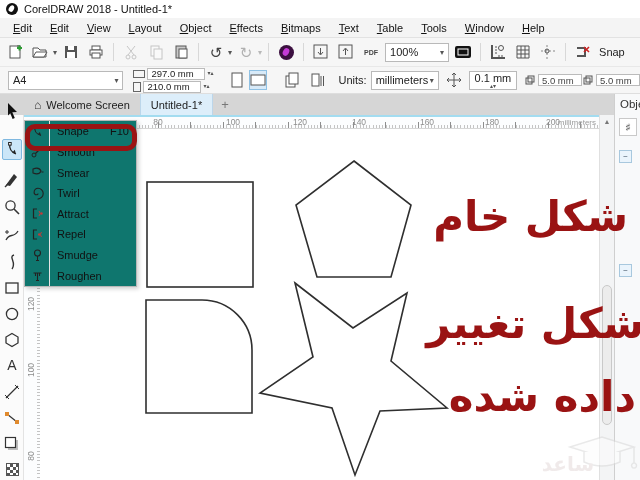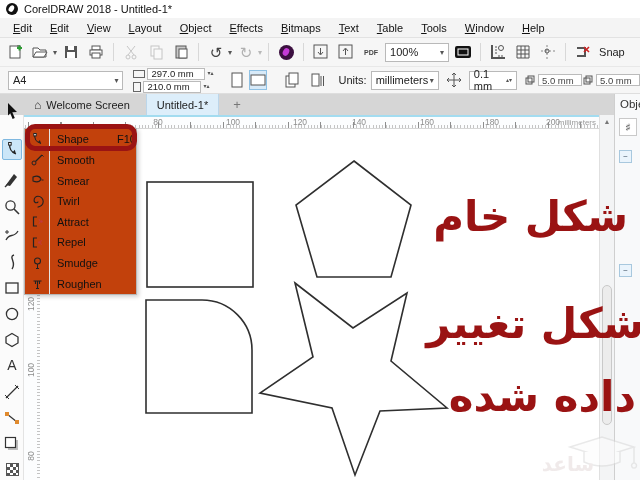--- a/index.html
+++ b/index.html
@@ -46,28 +46,28 @@
   .mm-col{display:flex;flex-direction:column;gap:1px;margin-left:6px;}
   .mm-row{display:flex;align-items:center;gap:2px;}
   .mm-box{width:58px;height:12px;background:#fff;border:1px solid #bbb;font-size:9.5px;
           display:flex;align-items:center;padding:0 3px;box-sizing:border-box;}
   .spin{font-size:6px;color:#555;line-height:.8;display:flex;}
   .pageicon{width:12px;height:9px;border:1px solid #666;box-sizing:border-box;}
   .orient{width:18px;height:20px;display:flex;align-items:center;justify-content:center;}
   .orient.active{background:#d8eaf8;border:1px solid #8fc1e4;box-sizing:border-box;}
   .units-label{margin-left:6px;text-align:right;}
   .units-combo{width:74px;}
-  .nudge-combo{width:52px;}
+  .nudge-combo{width:52px;flex-direction:column;}
   .dup-col{display:flex;flex-direction:row;gap:1px;margin-left:4px;}
   .dup-row{display:flex;align-items:center;gap:2px;font-size:8.5px;color:#444;}
 
   
   .tabbar{position:absolute;left:0;top:94px;width:617px;height:21px;background:#d6d6d6;
           display:flex;align-items:flex-end;box-sizing:border-box;}
-  .tab{height:21px;display:flex;align-items:center;gap:5px;padding:0 10px;color:#1d1d1d;margin-left:6px;}
+  .tab{height:21px;display:flex;align-items:center;gap:5px;padding:0 10px;color:#1d1d1d;}
   .tab-welcome{margin-left:24px;}
   .home-glyph{font-size:12px;color:#333;}
   .tab-active{background:#ddeefa;border-left:1px solid #bcd6ea;border-right:1px solid #bcd6ea;}
   .tab-new{padding:0 8px;color:#777;font-size:13px;}
 
   
   .toolbox{position:absolute;left:0;top:115px;width:24px;height:365px;background:#fbfbfb;
            border-right:1px solid #e3e3e3;box-sizing:border-box;}
   .tool{position:absolute;left:2px;width:20px;height:21px;display:flex;align-items:center;justify-content:center;}
   .tool-selected{background:#cbe6f8;border:1px solid #7fb8e0;box-sizing:border-box;border-radius:2px;}
@@ -104,28 +104,28 @@
   .docker{position:absolute;left:614px;top:94px;width:26px;height:386px;background:#f8f9fa;
           border-left:1px solid #cfcfcf;box-sizing:border-box;}
   .docker-title{position:absolute;left:5px;top:4px;font-size:11.5px;color:#333;white-space:nowrap;overflow:hidden;}
   .docker-tabicon{position:absolute;left:4px;top:24px;width:18px;height:18px;background:#fff;
           border:1px solid #c9c9c9;box-sizing:border-box;display:flex;align-items:center;justify-content:center;
           font-size:9px;color:#555;}
   .collapse{position:absolute;left:4px;width:13px;height:13px;background:#eaf4fc;border:1px solid #a8c8de;
           box-sizing:border-box;display:flex;align-items:center;justify-content:center;font-size:8px;color:#456;}
 
   
-  .flyout{position:absolute;left:24px;top:128px;width:113px;height:167px;background:#c2410c;
+  .flyout{position:absolute;left:24px;top:120px;width:113px;height:167px;background:#0f766e;
           border:1px solid #b7b7b7;box-shadow:2px 2px 4px rgba(0,0,0,.18);z-index:5;
           display:grid;grid-template-rows:repeat(8,1fr);box-sizing:border-box;}
   .fly-row{display:flex;align-items:center;}
   .fly-icon{width:24px;display:flex;align-items:center;justify-content:center;flex:0 0 auto;
             border-right:1px solid #e4e4e4;align-self:stretch;}
   .fly-label{padding-left:7px;color:#111;}
-  .fly-short{margin-left:auto;color:#111;}
+  .fly-short{margin-left:auto;padding-right:7px;color:#111;}
 
   
   .anno-rect{position:absolute;left:25px;top:124px;width:112px;height:27px;border:5px solid #9a1313;
              border-radius:10px;z-index:8;box-sizing:border-box;}
   .fa-text{position:absolute;direction:rtl;color:#9a1313;font-weight:bold;z-index:7;
            font-family:"DejaVu Sans",sans-serif;white-space:nowrap;line-height:1;}
   .fa-1{top:196px;right:12px;font-size:42px;}
   .fa-2{top:303px;right:-4px;font-size:42px;}
   .fa-3{top:376px;right:4px;font-size:42px;}
 

